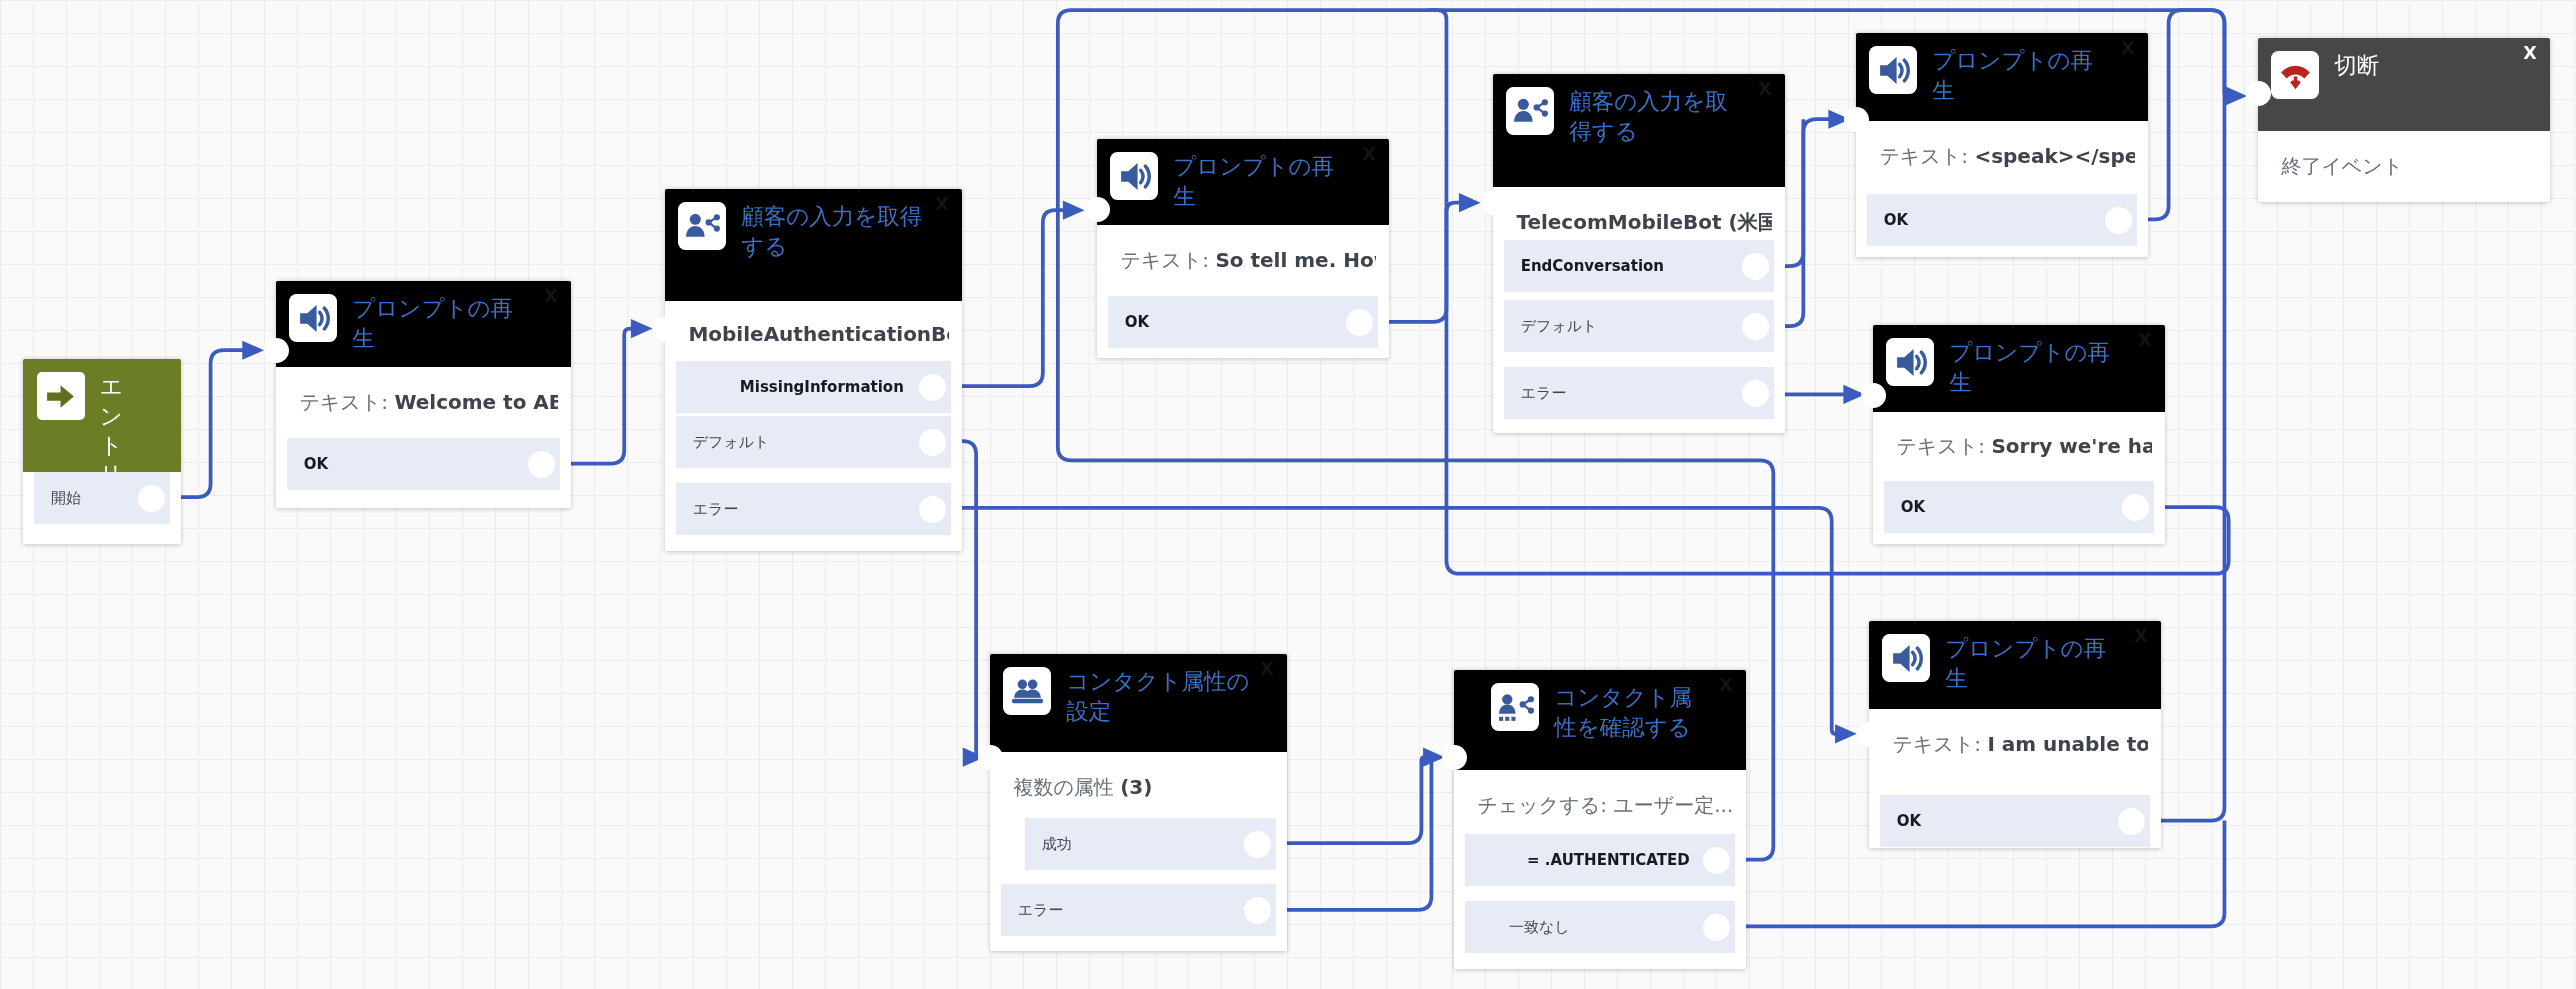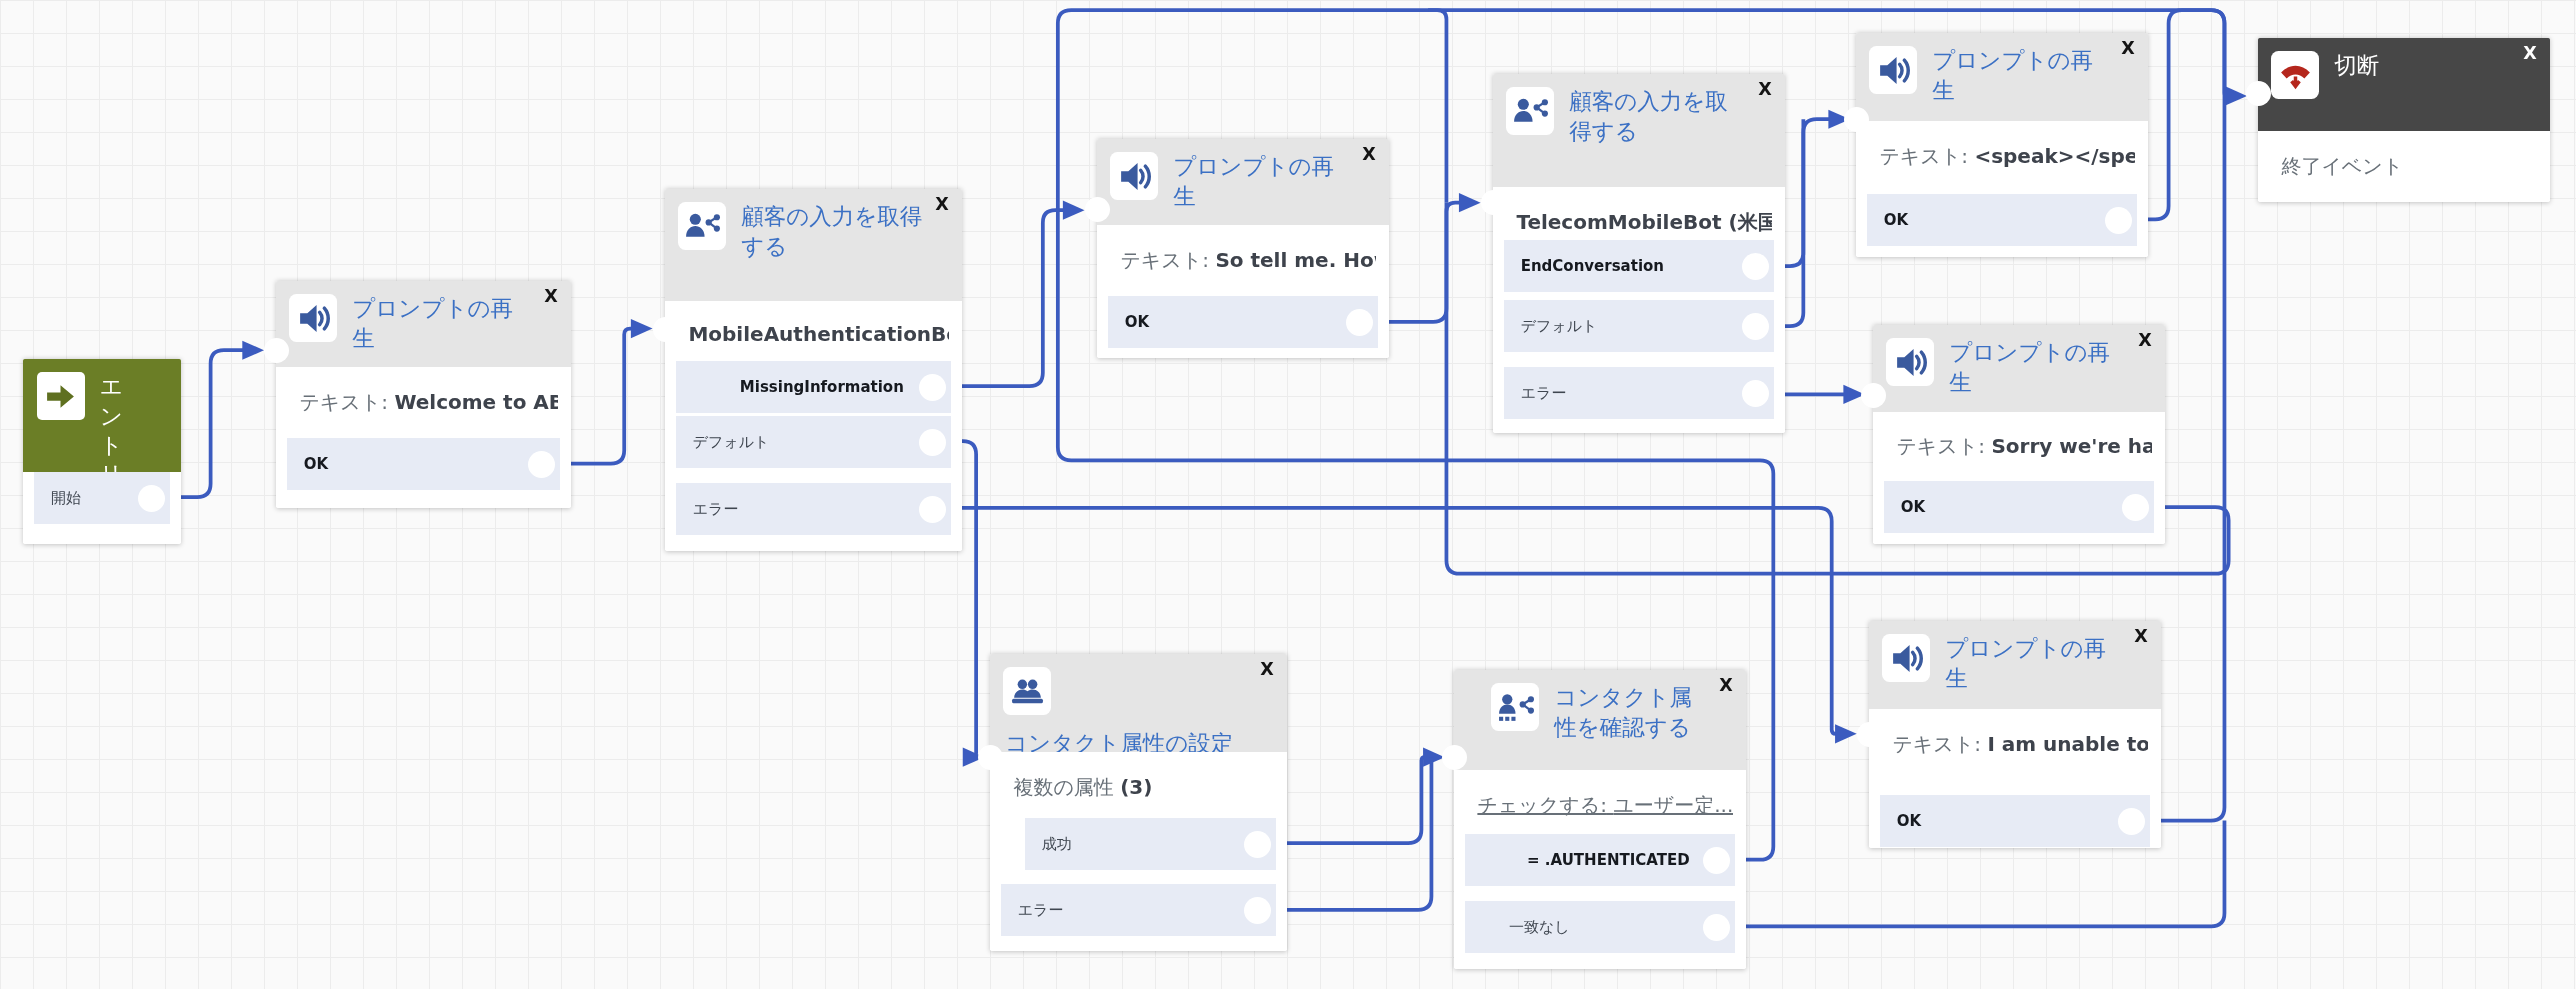--- a/index.html
+++ b/index.html
@@ -11,21 +11,21 @@
       linear-gradient(#ececec 0.8px, transparent 0.8px),
       linear-gradient(90deg,#ececec 0.8px, transparent 0.8px);
     background-size:33px 33px;
   }
   #edges{position:absolute;left:0;top:0;z-index:1;}
   .node{
     position:absolute;background:#fff;z-index:2;border-radius:1.7px;
     box-shadow:0 0.8px 5.8px rgba(0,0,0,.22);
   }
   .hdr{
-    position:absolute;left:0;top:0;right:0;background:#e5e5e5;
+    position:absolute;left:0;top:0;right:0;background:#000000;
     display:flex;align-items:flex-start;border-radius:1.7px 1.7px 0 0;overflow:hidden;
   }
   .iconbox{
     flex:0 0 auto;width:48px;height:48px;background:#fff;border-radius:7.5px;
     margin:13.3px 0 0 13.3px;display:flex;align-items:center;justify-content:center;
   }
   .node-title{
     margin:13.3px 37px 0 15px;font-size:22.5px;line-height:1.3;color:#3b70c4;
   }
   .entry .hdr{background:#6b7e26;}
@@ -249,21 +249,21 @@
       </div>
       <span class="closex">X</span>
       <span class="in-port" style="top: 58px;"></span>
       <div class="bodyline" style="top: 108px;"><span>テキスト:</span> <span class="val">Sorry we're havin...</span></div>
       <div class="row bold" style="top: 156px;">
         <span>OK</span>
         <span class="out-port"></span>
       </div>
     </div>
     <div class="node " style="left: 990px; top: 654px; width: 297px; height: 297px;">
-      <div class="hdr" style="height: 98px; flex-direction: column;">
+      <div class="hdr" style="height: 98px;">
         <span class="iconbox">
           <svg width="37" height="37" viewBox="0 0 36 36">
             <circle cx="13" cy="11" r="4.6" fill="#3a5a9e"></circle>
             <circle cx="23" cy="11" r="4.6" fill="#3a5a9e"></circle>
             <path d="M5 24c0-5 4-8 8-8 2 0 3.4.6 5 1.8C19.6 16.6 21 16 23 16c4 0 8 3 8 8z" fill="#3a5a9e"></path>
             <rect x="3" y="25" width="30" height="4.5" rx="1.5" fill="#3a5a9e"></rect>
           </svg>
         </span>
         <span class="node-title">コンタクト属性の設定</span>
       </div>
@@ -291,21 +291,21 @@
             <circle cx="25" cy="15" r="3" fill="#3a5a9e"></circle>
             <circle cx="33" cy="10" r="3" fill="#3a5a9e"></circle>
             <circle cx="33" cy="21" r="3" fill="#3a5a9e"></circle>
             <path d="M25 15l8-5M25 15l8 6" stroke="#3a5a9e" stroke-width="2.2"></path>
           </svg>
         </span>
         <span class="node-title">コンタクト属性を確認する</span>
       </div>
       <span class="closex">X</span>
       <span class="in-port" style="top: 75px;"></span>
-      <div class="bodyline" style="top: 122px; text-decoration: underline;"><span>チェックする:</span> <span class="val plain">ユーザー定...</span></div>
+      <div class="bodyline" style="top: 122px;"><span>チェックする:</span> <span class="val plain">ユーザー定...</span></div>
       <div class="row bold" style="top: 164px; justify-content: center;">
         <span>= .AUTHENTICATED</span>
         <span class="out-port"></span>
       </div>
       <div class="row" style="top: 231px; padding-left: 44px;">
         <span>一致なし</span>
         <span class="out-port"></span>
       </div>
     </div>
     <div class="node " style="left: 1869px; top: 621px; width: 292px; height: 227px;">

